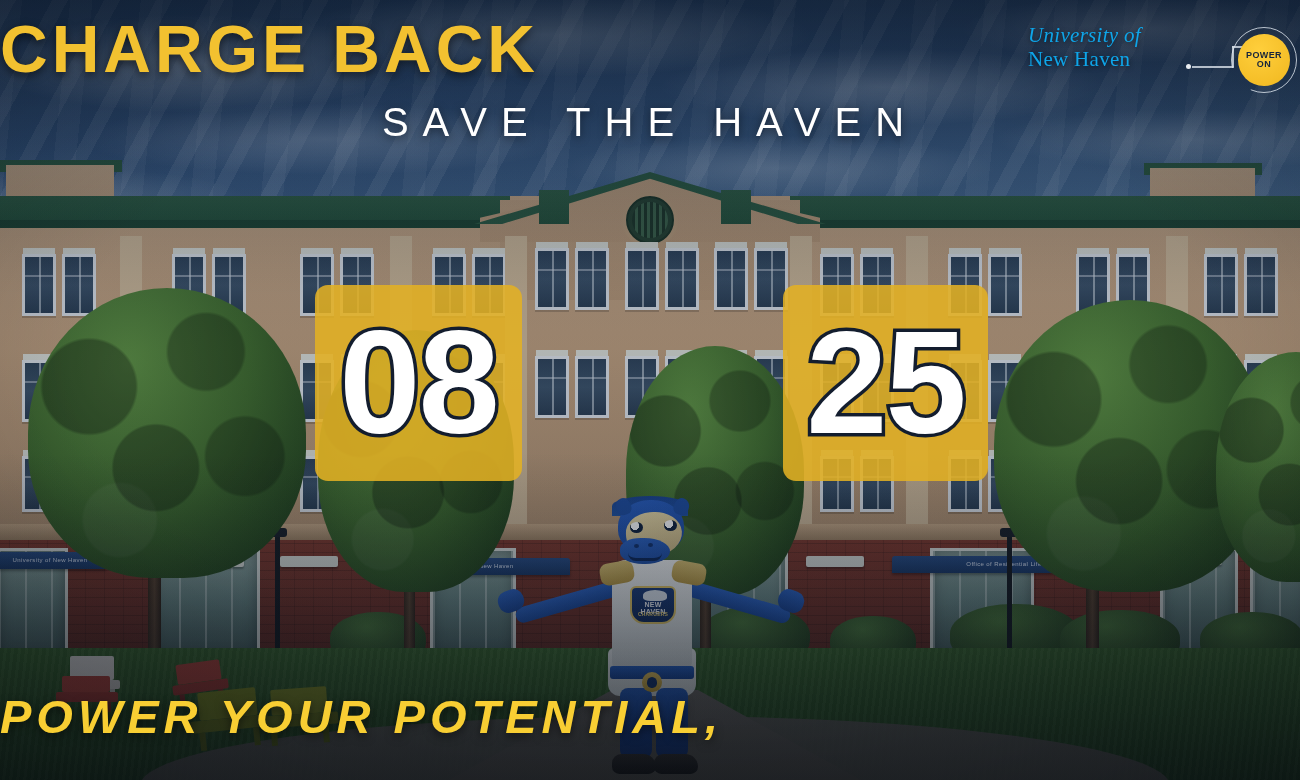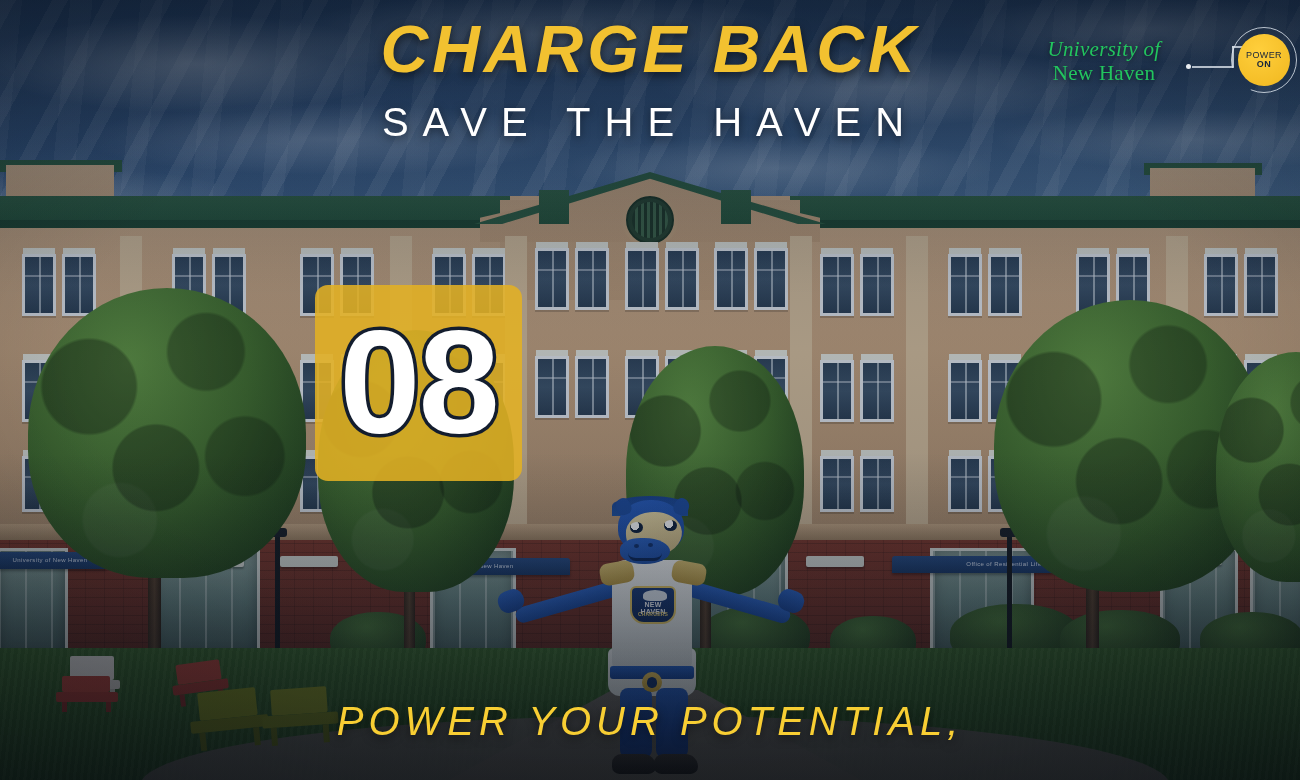--- a/index.html
+++ b/index.html
@@ -239,50 +239,50 @@
                       rgba(6,14,26,0) 58%, rgba(6,12,22,.34) 82%, rgba(5,10,18,.52) 100%),
       radial-gradient(ellipse 110% 90% at 50% 46%, rgba(0,0,0,0) 40%, rgba(0,0,0,.42) 100%);
   }
   .warm { position:absolute; inset:0; pointer-events:none;
     background:linear-gradient(180deg, rgba(12,28,52,.30), rgba(10,22,42,.18) 45%, rgba(8,18,34,.30)); }
 
   
   .content { position:absolute; inset:0; }
 
   .title {
-    position:absolute; left:0; right:0; top:16px; text-align:center;
-    font-size:66px; font-weight:bold; font-style:italic;
+    position:absolute; left:0; right:0; top:16px; 
+    font-size:66px; font-weight:bold; 
     color:#F2C130; letter-spacing:4px; line-height:1;
     text-shadow:0 3px 10px rgba(0,0,0,.55);
   }
   .subtitle {
     position:absolute; left:0; right:0; top:102px; text-align:center;
     font-size:40px; font-weight:300; color:#ffffff;
     letter-spacing:14px; line-height:1;
     text-shadow:0 2px 8px rgba(0,0,0,.5);
   }
 
   
   .lockup { position:absolute; right:8px; top:22px; width:282px; height:74px; }
   .uni-name {
-    position:absolute; left:18px; top:16px; width:152px; text-align:center;
-    font-family:"Liberation Serif", serif; color:#22c55e;
+    position:absolute; left:18px; top:2px; width:152px; text-align:left;
+    font-family:"Liberation Serif", serif; color:#0ea5e9;
     font-size:21px; line-height:1.14; letter-spacing:.3px;
     text-shadow:0 1px 5px rgba(0,0,0,.55);
   }
   .uni-name .it { font-style:italic; }
   .lock-dot { position:absolute; left:176px; top:42px; width:5px; height:5px; border-radius:50%;
     background:#e8ecf1; }
   .lock-line { position:absolute; background:#cfd7e0; opacity:.85; }
   .badge {
     position:absolute; left:228px; top:12px; width:52px; height:52px; border-radius:50%;
     background:radial-gradient(circle at 40% 32%, #FFCF3C, #F0B71F);
     display:flex; flex-direction:column; align-items:center; justify-content:center;
   }
-  .badge .b1 { color:#16243c; font-size:9px; font-weight:normal; letter-spacing:.4px; line-height:1.05; }
+  .badge .b1 { color:#16243c; font-size:9px; font-weight:bold; letter-spacing:.4px; line-height:1.05; }
   .badge .b2 { color:#16243c; font-size:9px; font-weight:bold; letter-spacing:.4px; line-height:1.05; }
   .badge-ring {
     position:absolute; left:221px; top:5px; width:66px; height:66px; border-radius:50%;
     border:1.6px solid rgba(225,232,240,.8);
     clip-path:polygon(0 0, 100% 0, 100% 100%, 30% 100%, 30% 62%, 0 62%);
   }
 
   
   .tiles { position:absolute; left:0; top:0; width:1300px; height:780px; }
   .tile { position:absolute; border-radius:13px; }
@@ -291,23 +291,23 @@
     text-align:center; font-size:146px; font-weight:bold; line-height:1;
     color:#ffffff;
     -webkit-text-stroke:7px #131d2e;
     paint-order:stroke fill;
     letter-spacing:-2px;
   }
   .tile.gold { background:rgba(226,177,35,.88); }
   .tile.blue { background:rgba(39,168,220,.86); }
 
   .tagline {
-    position:absolute; left:0; right:0; bottom:36px; text-align:center;
-    color:#F8CE33; font-style:italic; font-weight:normal;
-    font-size:40px; line-height:1.12; letter-spacing:5px;
+    position:absolute; left:0; right:0; bottom:36px; text-align:left;
+    color:#F8CE33; font-style:italic; font-weight:bold;
+    font-size:47px; line-height:1.12; letter-spacing:5px;
     text-shadow:0 3px 10px rgba(0,0,0,.55);
   }
   .tagline .l2 { letter-spacing:6px; }
 </style>
 </head>
 <body>
 
 <div id="poster">
 
   <div class="scene">
@@ -550,20 +550,23 @@
       <div class="badge">
         <div class="b1">POWER</div>
         <div class="b2">ON</div>
       </div>
     </div>
 
     <div class="tiles">
       <div class="tile gold" style="left:315px; top:285px; width:207px; height:196px;">
         <div class="num">08</div>
       </div>
+      <div class="tile gold" style="left:783px; top:285px; width:205px; height:196px;">
+        <div class="num">25</div>
+      </div>
     </div>
 
     <div class="tagline">
       <div class="l1">POWER YOUR POTENTIAL,</div>
     </div>
 
   </div>
 </div>
 
 </body></html>

